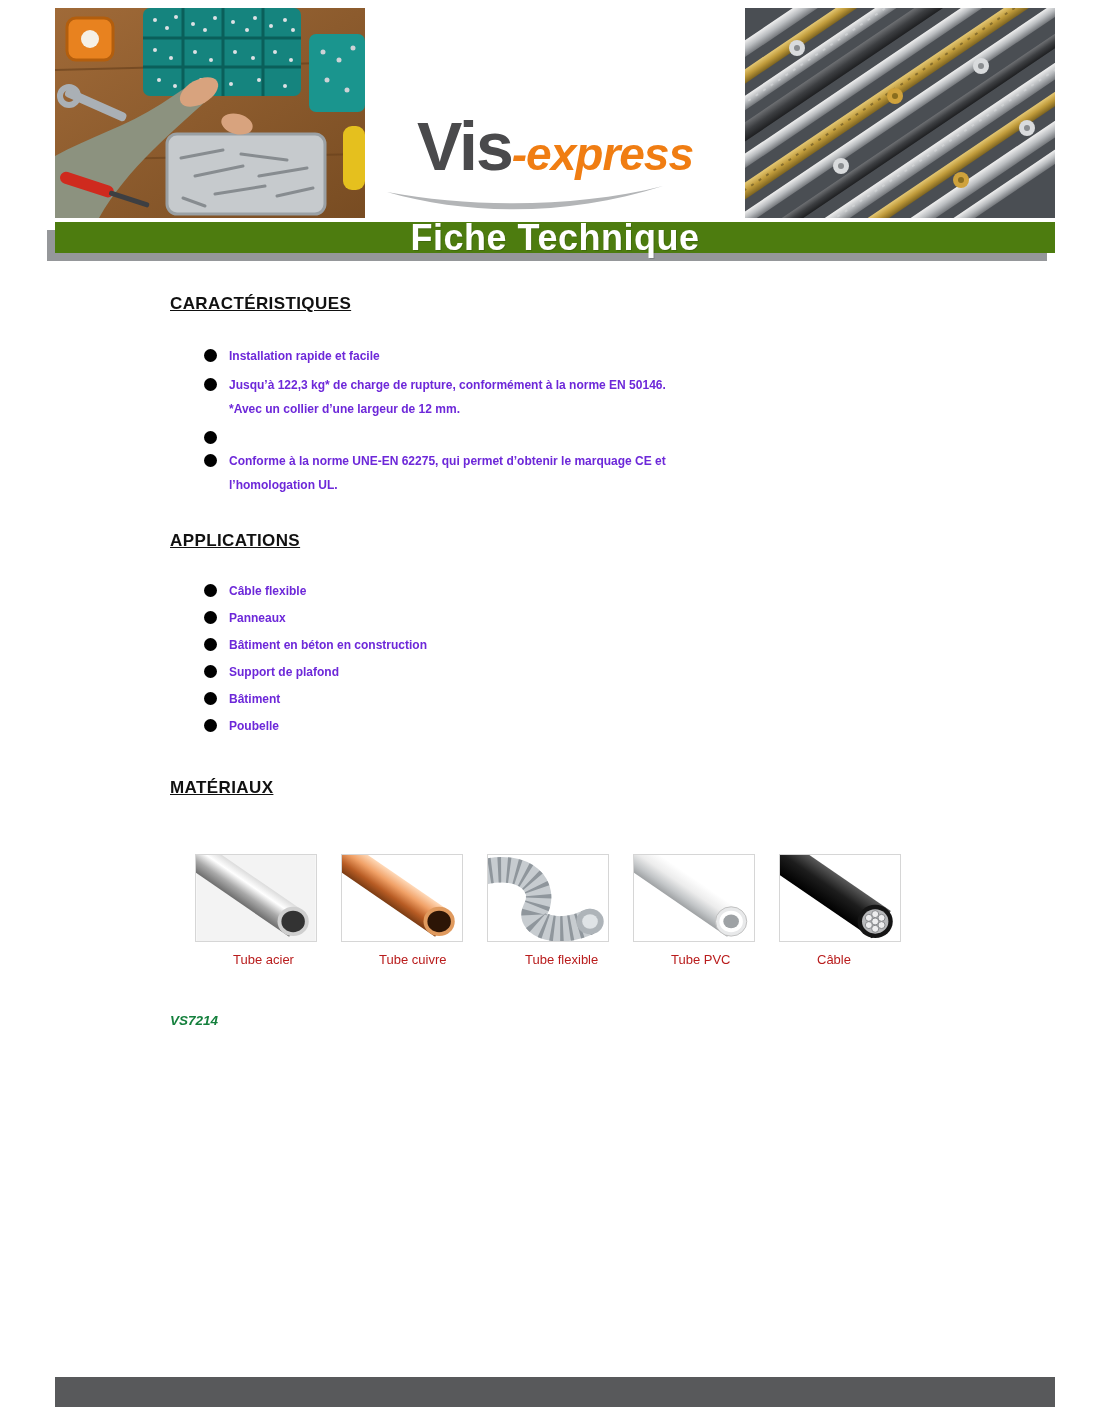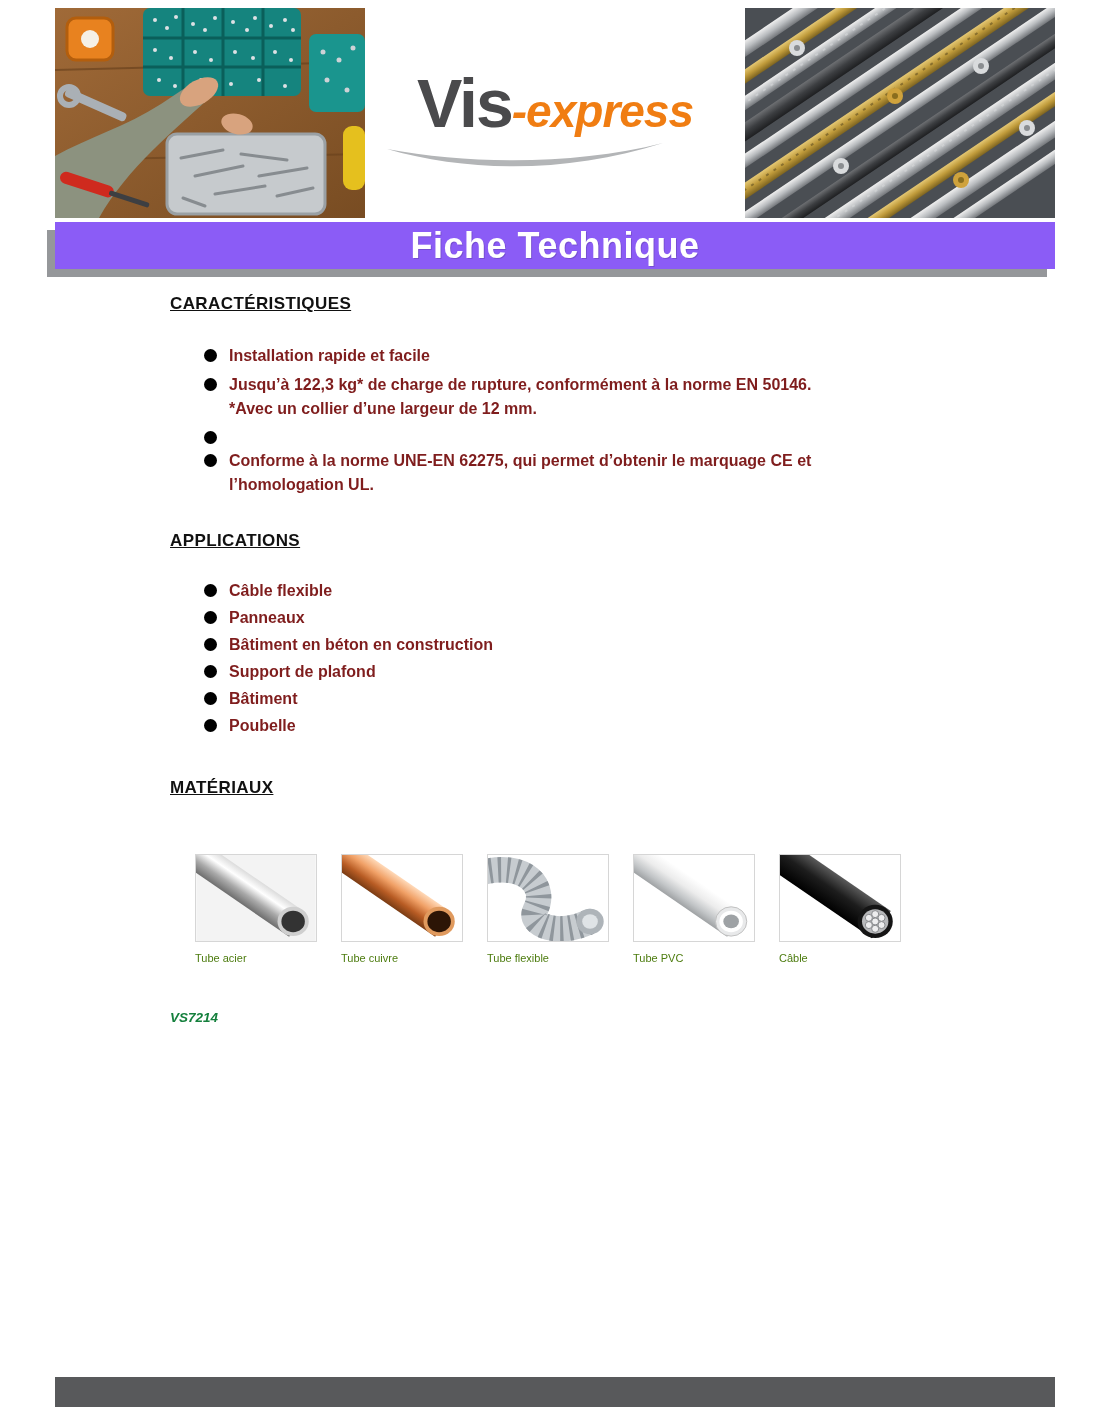--- a/index.html
+++ b/index.html
@@ -8,65 +8,65 @@
     width:1100px; height:1422px; position:relative;
     font-family:"Liberation Sans", sans-serif; color:#231f20;
     overflow:hidden;
   }
   .page { position:absolute; inset:0; background:#fff; }
 
   
   .header { position:absolute; top:8px; left:55px; width:1000px; height:210px; display:flex; }
   .photo { width:310px; height:210px; overflow:hidden; flex:0 0 auto; }
   .photo svg { display:block; }
-  .logo-area { flex:1 1 auto; display:flex; flex-direction:column; align-items:center; justify-content:center; padding-top:18px; }
+  .logo-area { flex:1 1 auto; display:flex; flex-direction:column; align-items:center; justify-content:flex-end; padding-top:18px; }
   .logo-line { white-space:nowrap; line-height:1; }
   .logo-vis { font-size:68px; font-weight:bold; color:#4a4a4c; letter-spacing:-2px; }
   .logo-express { font-size:46px; font-weight:bold; font-style:italic; color:#f07d12; letter-spacing:-1px; }
   .swoosh { margin-top:4px; margin-left:-40px; }
 
   
   .banner {
-    position:absolute; top:222px; left:55px; width:1000px; height:47px;
-    background:#8b5cf6; display:flex; align-items:center; justify-content:center;
+    position:absolute; top:222px; left:55px; width:1000px; height:31px;
+    background:#4d7c0f; display:flex; align-items:center; justify-content:center;
     box-shadow:-8px 8px 0 0 #95979a;
   }
   .banner-title {
     color:#ffffff; font-size:36px; font-weight:bold; letter-spacing:0.5px;
     text-shadow:1px 1px 0 rgba(0,0,0,0.15);
   }
 
   
   .main { position:absolute; top:294px; left:170px; width:800px; }
   .section-heading {
     font-size:17px; font-weight:bold; text-decoration:underline;
     color:#111; letter-spacing:0.4px;
   }
   .bullets { list-style:none; margin-top:30px; }
   .bullets li { display:flex; margin-bottom:5px; }
   .bullets .dot {
     width:13px; height:13px; border-radius:50%; background:#000;
     flex:0 0 auto; margin:5px 12px 0 34px;
   }
   .bullets .txt {
-    font-size:16px; font-weight:bold; line-height:24px; color:#7f1d1d;
+    font-size:12px; font-weight:bold; line-height:24px; color:#6d28d9;
     white-space:pre-line;
   }
   .sec-applications { margin-top:34px; }
   .sec-applications .bullets { margin-top:28px; }
   .sec-applications .bullets li { margin-bottom:3px; }
   .sec-materiaux { margin-top:40px; }
 
   
   .materials { display:flex; gap:24px; margin:56px 0 0 25px; }
   .material { width:122px; }
   .material .thumb {
     width:122px; height:88px; border:1px solid #d6d6d6; background:#fff; overflow:hidden;
   }
-  .material figcaption { margin-top:10px; font-size:11px; color:#4d7c0f; }
+  .material figcaption { margin-top:10px; font-size:13px; color:#b91c1c;margin-left:38px; }
 
   .ref-code { margin-top:46px; font-size:13.5px; font-weight:bold; font-style:italic; color:#15803d; }
 
   
   .footer { position:absolute; left:55px; bottom:15px; width:1000px; height:30px; background:#58595b; }
 </style>
 </head>
 <body>
 
 <div class="page">

